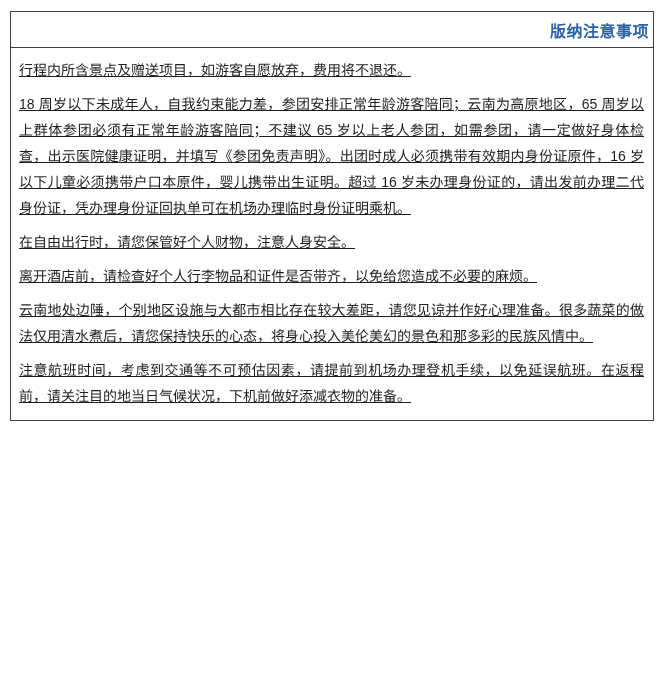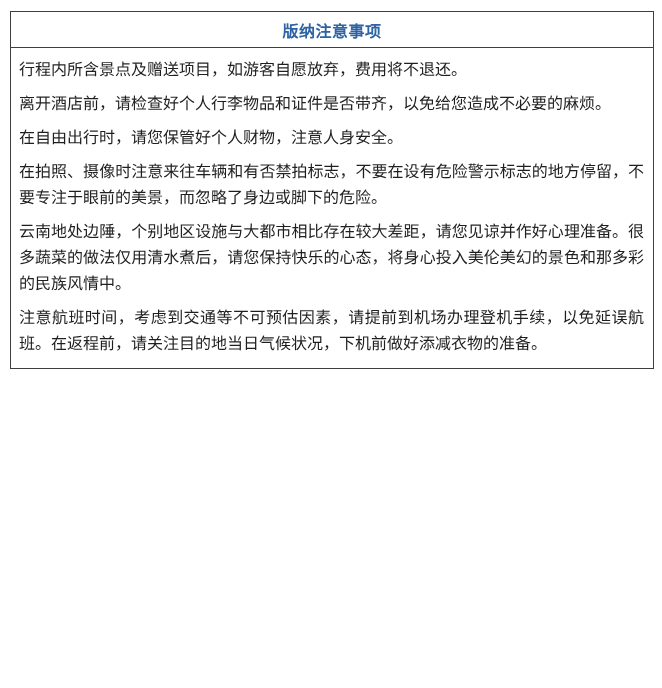--- a/index.html
+++ b/index.html
@@ -24,52 +24,53 @@
   .doc-table {
     position: absolute;
     left: 10px;
     top: 11px;
     width: 644px;
     border: 1px solid var(--border-color);
     background: #ffffff;
   }
   .doc-header {
     border-bottom: 1px solid var(--border-color);
-    text-align: center;
+    text-align: right;
     padding: 6px 4px 5px 4px;
   }
   .doc-title {
     color: var(--title-color);
     font-size: 16px;
     font-weight: bold;
     letter-spacing: 0.5px;
   }
   .doc-body {
     padding: 9px 9px 11px 8px;
   }
   .para {
-    font-size: 16px;
+    font-size: 14px;
     line-height: 26px;
     color: var(--text-color);
     text-align: justify;
     margin: 0 0 8px 0;
     word-break: break-all;
+    text-decoration: underline;
   }
   .para:last-child { margin-bottom: 0; }
 </style>
 </head>
 <body>
 
 <div class="page">
   <div class="doc-table">
     <div class="doc-header">
       <span class="doc-title">版纳注意事项</span>
     </div>
     <div class="doc-body">
         <p class="para">行程内所含景点及赠送项目，如游客自愿放弃，费用将不退还。</p>
+        <p class="para">18 周岁以下未成年人，自我约束能力差，参团安排正常年龄游客陪同；云南为高原地区，65 周岁以上群体参团必须有正常年龄游客陪同；不建议 65 岁以上老人参团，如需参团，请一定做好身体检查，出示医院健康证明，并填写《参团免责声明》。出团时成人必须携带有效期内身份证原件，16 岁以下儿童必须携带户口本原件，婴儿携带出生证明。超过 16 岁未办理身份证的，请出发前办理二代身份证，凭办理身份证回执单可在机场办理临时身份证明乘机。</p>
+        <p class="para">在自由出行时，请您保管好个人财物，注意人身安全。</p>
         <p class="para">离开酒店前，请检查好个人行李物品和证件是否带齐，以免给您造成不必要的麻烦。</p>
-        <p class="para">在自由出行时，请您保管好个人财物，注意人身安全。</p>
-        <p class="para">在拍照、摄像时注意来往车辆和有否禁拍标志，不要在设有危险警示标志的地方停留，不要专注于眼前的美景，而忽略了身边或脚下的危险。</p>
         <p class="para">云南地处边陲，个别地区设施与大都市相比存在较大差距，请您见谅并作好心理准备。很多蔬菜的做法仅用清水煮后，请您保持快乐的心态，将身心投入美伦美幻的景色和那多彩的民族风情中。</p>
         <p class="para">注意航班时间，考虑到交通等不可预估因素，请提前到机场办理登机手续，以免延误航班。在返程前，请关注目的地当日气候状况，下机前做好添减衣物的准备。</p>
       </div>
   </div>
 </div>
 
 </body></html>

